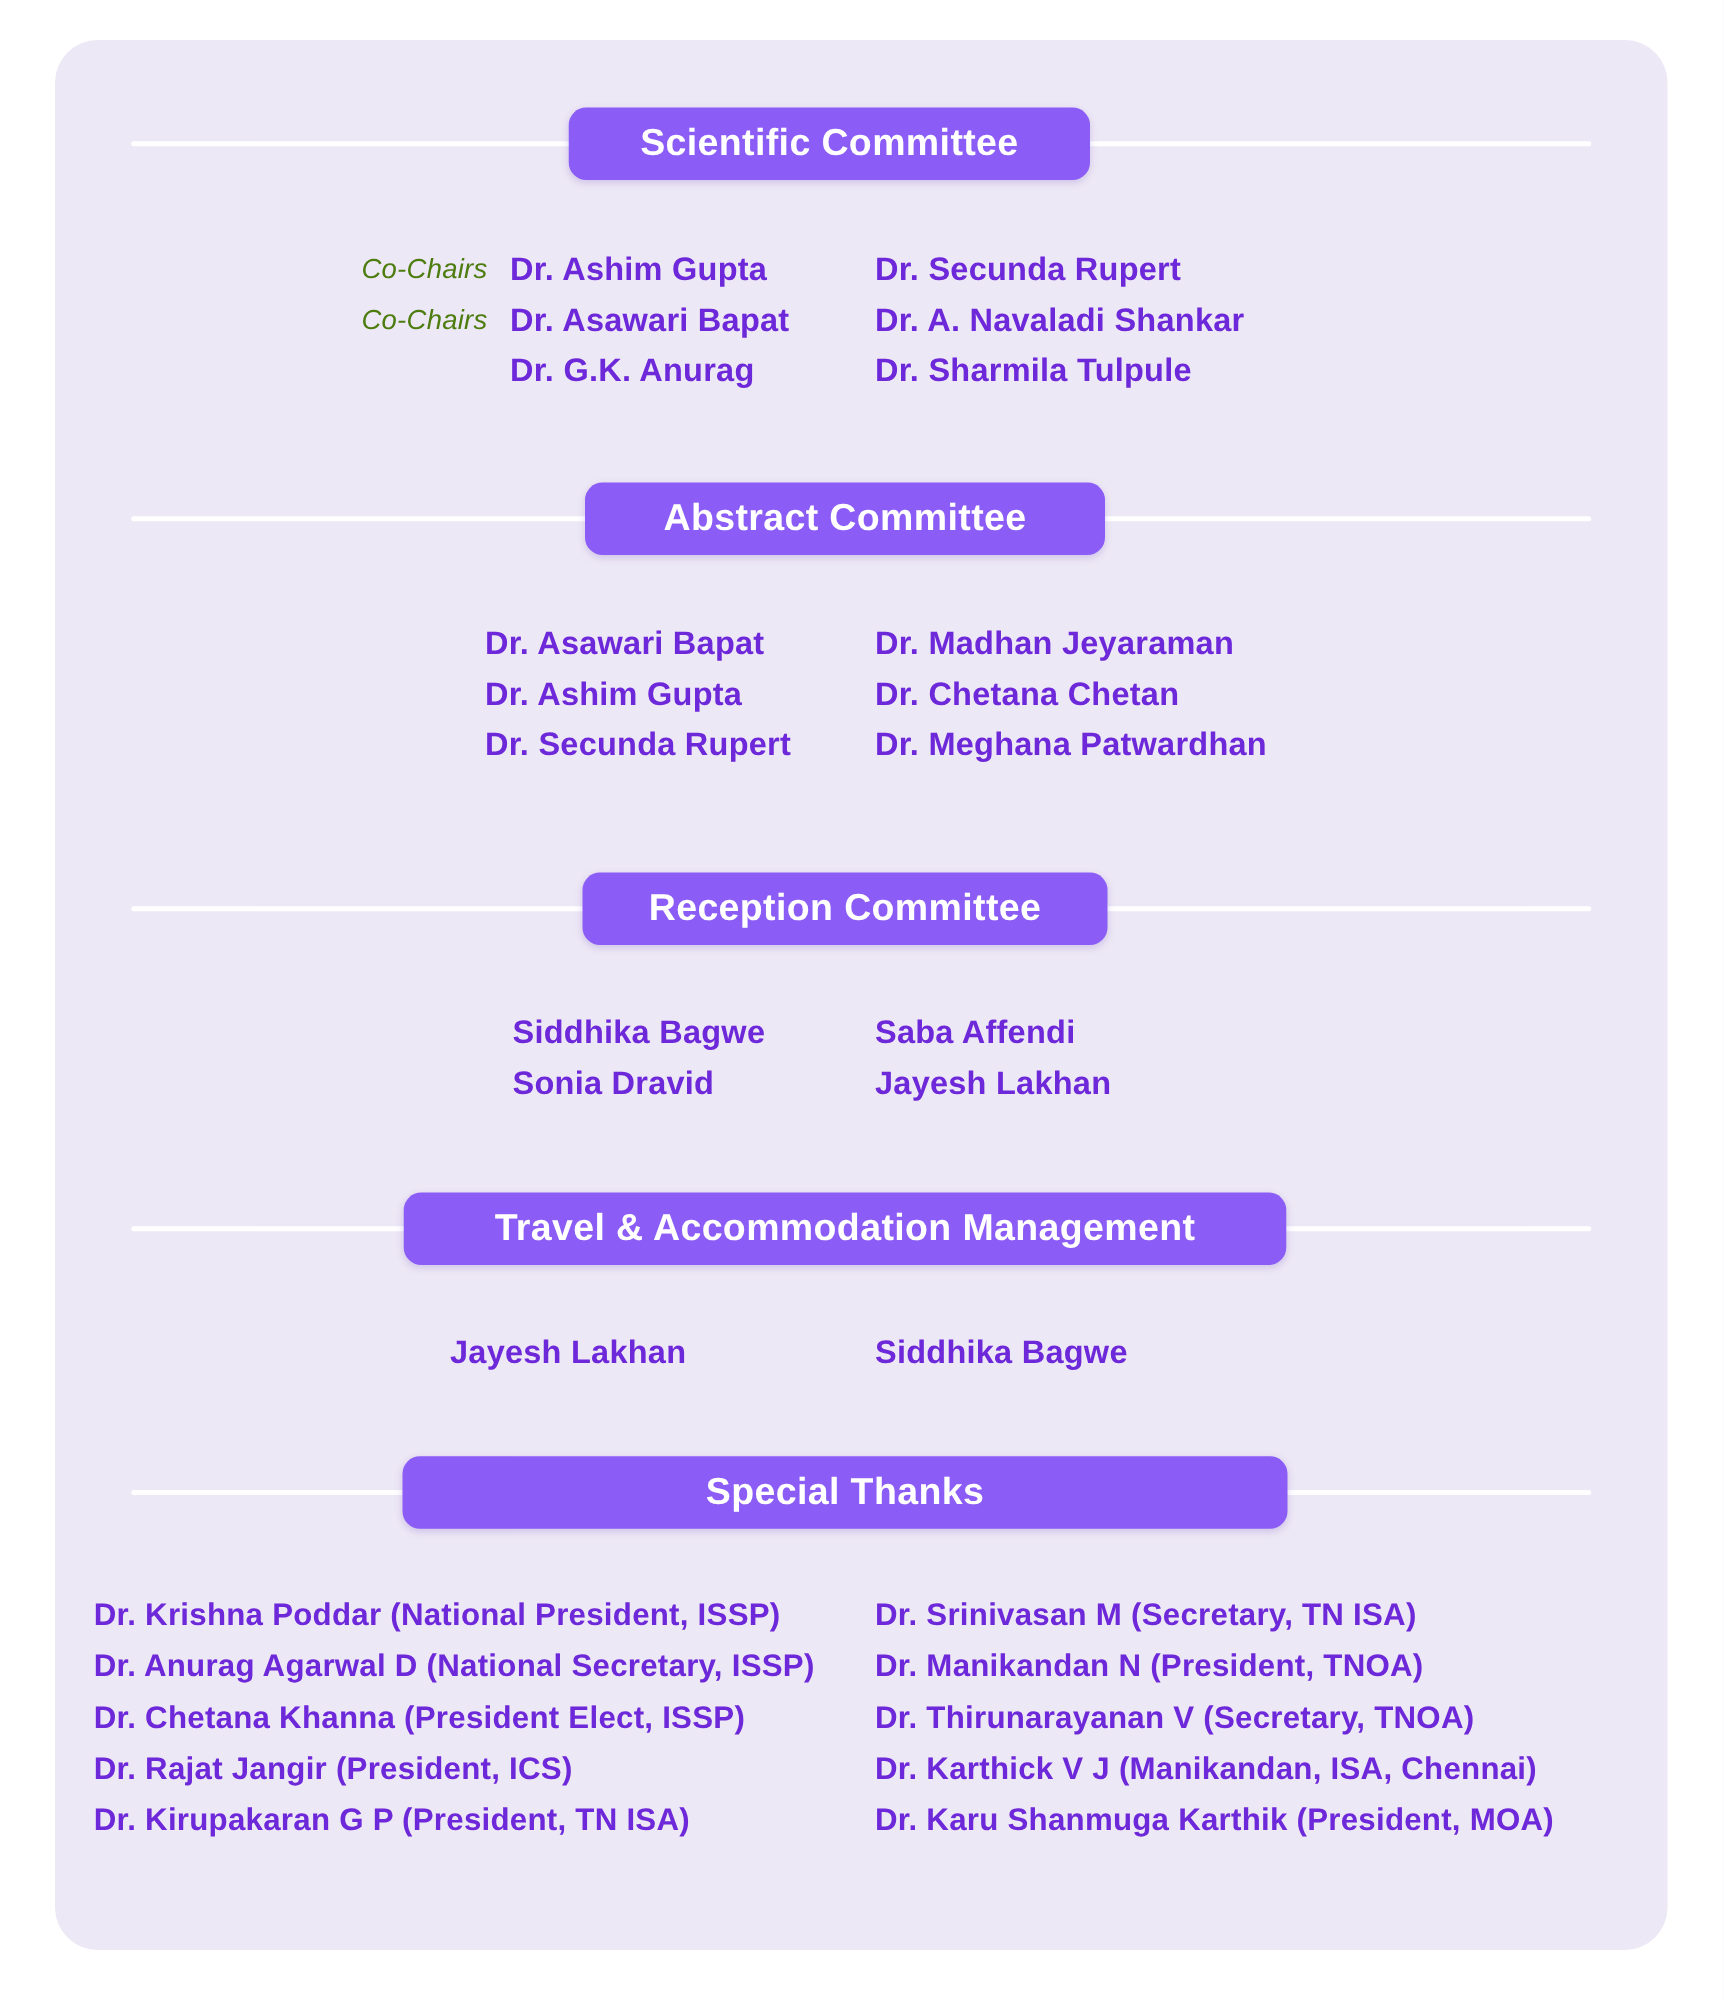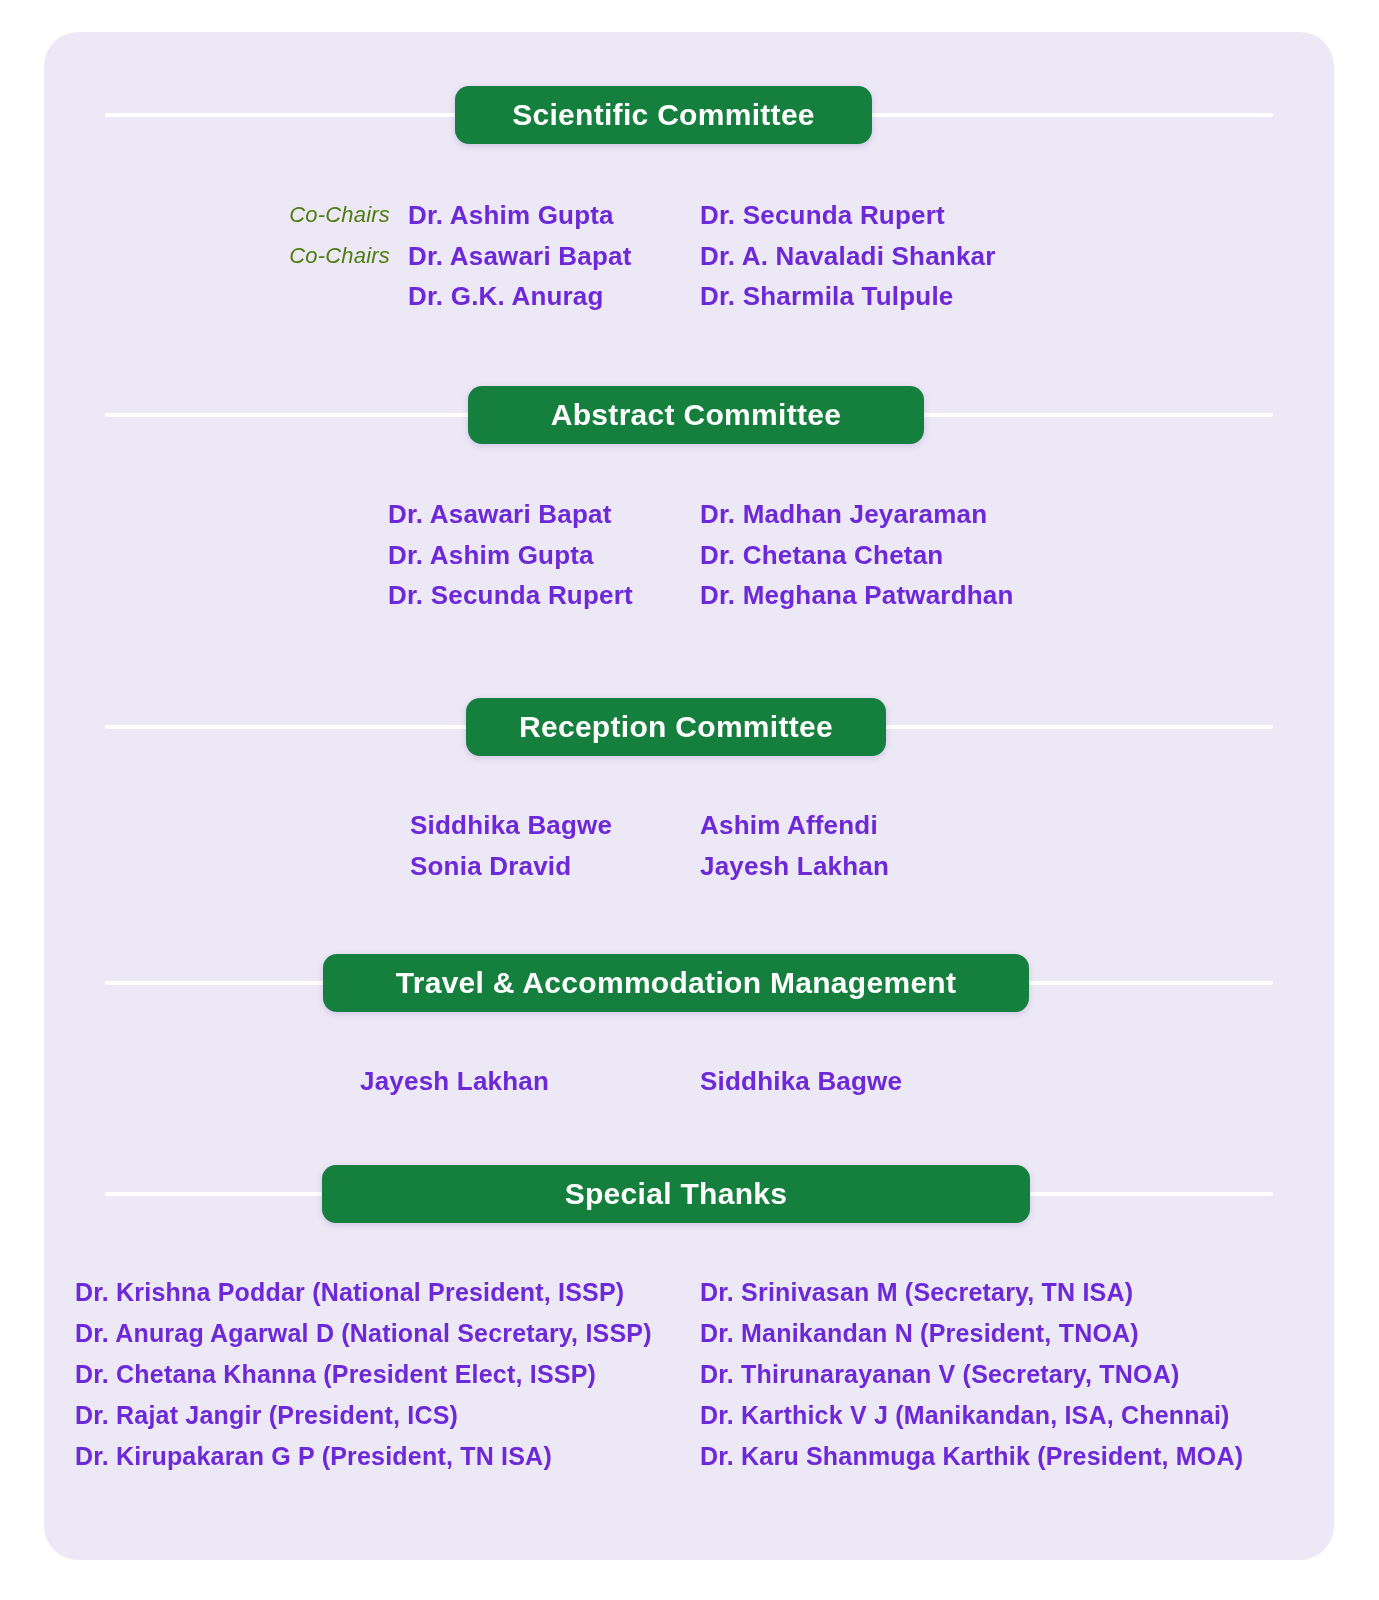--- a/index.html
+++ b/index.html
@@ -26,21 +26,21 @@
     position:absolute;
     left:61px; width:1168px;
     top:50%; transform:translateY(-50%);
     height:4px; border-radius:2px;
     background:#ffffff;
     z-index:1;
   }
   .badge{
     position:absolute;
     top:0; height:58px;
-    background:#15803d;
+    background:#8b5cf6;
     border-radius:14px;
     z-index:2;
     display:flex; align-items:center; justify-content:center;
     box-shadow:0 2px 6px rgba(120,90,200,0.25);
   }
   .badge-text{
     color:#ffffff;
     font-size:30px;
     font-weight:700;
     letter-spacing:0.3px;
@@ -107,21 +107,21 @@
       <span class="name colR">Dr. A. Navaladi Shankar</span>
     </div>
     <div class="row">
       <span class="name colL">Dr. G.K. Anurag</span>
       <span class="name colR">Dr. Sharmila Tulpule</span>
     </div>
   </div>
 
   <div class="header" style="top:354px">
     <div class="hline"></div>
-    <div class="badge" style="left:424px;width:456px">
+    <div class="badge" style="left:424px;width:416px">
       <span class="badge-text">Abstract Committee</span>
     </div>
   </div>
   <div class="rows sec-abstract" style="top:462px">
     <div class="row">
       <span class="name colL">Dr. Asawari Bapat</span>
       <span class="name colR">Dr. Madhan Jeyaraman</span>
     </div>
     <div class="row">
       <span class="name colL">Dr. Ashim Gupta</span>
@@ -135,21 +135,21 @@
 
   <div class="header" style="top:666px">
     <div class="hline"></div>
     <div class="badge" style="left:422px;width:420px">
       <span class="badge-text">Reception Committee</span>
     </div>
   </div>
   <div class="rows sec-reception" style="top:773px">
     <div class="row">
       <span class="name colL">Siddhika Bagwe</span>
-      <span class="name colR">Ashim Affendi</span>
+      <span class="name colR">Saba Affendi</span>
     </div>
     <div class="row">
       <span class="name colL">Sonia Dravid</span>
       <span class="name colR">Jayesh Lakhan</span>
     </div>
   </div>
 
   <div class="header" style="top:922px">
     <div class="hline"></div>
     <div class="badge" style="left:279px;width:706px">

